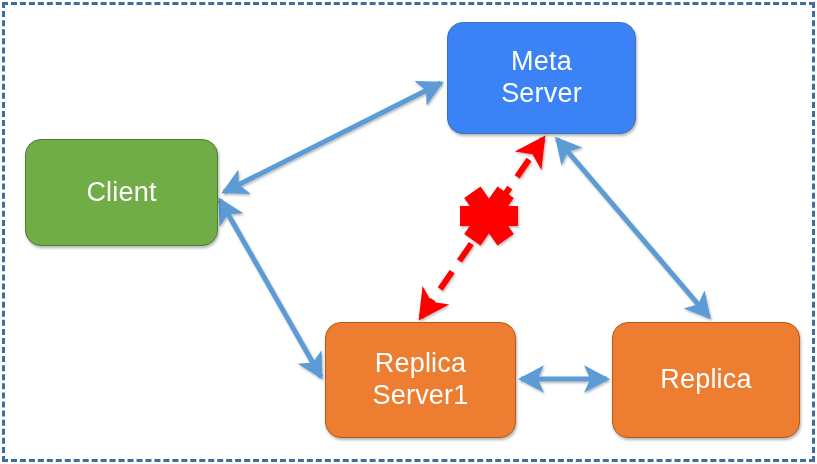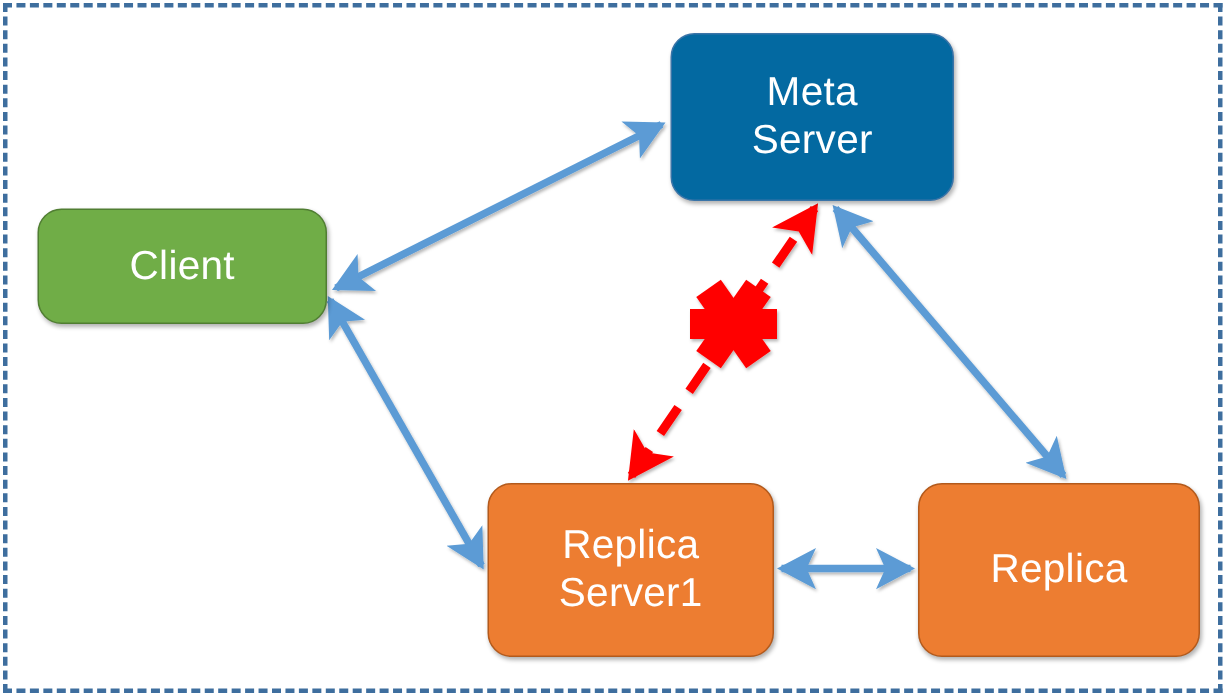--- a/index.html
+++ b/index.html
@@ -49,27 +49,27 @@
     font-size: 27px;
     line-height: 1.18;
     letter-spacing: 0.2px;
     font-weight: 400;
     z-index: 5;
     box-shadow: 1px 2px 3px rgba(0,0,0,0.30);
   }
   .node .label { display: block; padding: 0 6px; }
 
   #node-client {
-    left: 25px;  top: 139px;  width: 193px;  height: 77px;
+    left: 25px;  top: 139px;  width: 193px;  height: 107px;
     background: #70AD47;
     border: 1.5px solid #507E32;
   }
   #node-meta {
     left: 447px; top: 22px;   width: 189px;  height: 112px;
-    background: #0369a1;
+    background: #3b82f6;
     border: 1.5px solid #3A74A8;
   }
   #node-replica1 {
     left: 325px; top: 322px;  width: 191px;  height: 116px;
     background: #ED7D31;
     border: 1.5px solid #B35A1C;
   }
   #node-replica2 {
     left: 612px; top: 322px;  width: 188px;  height: 116px;
     background: #ED7D31;

